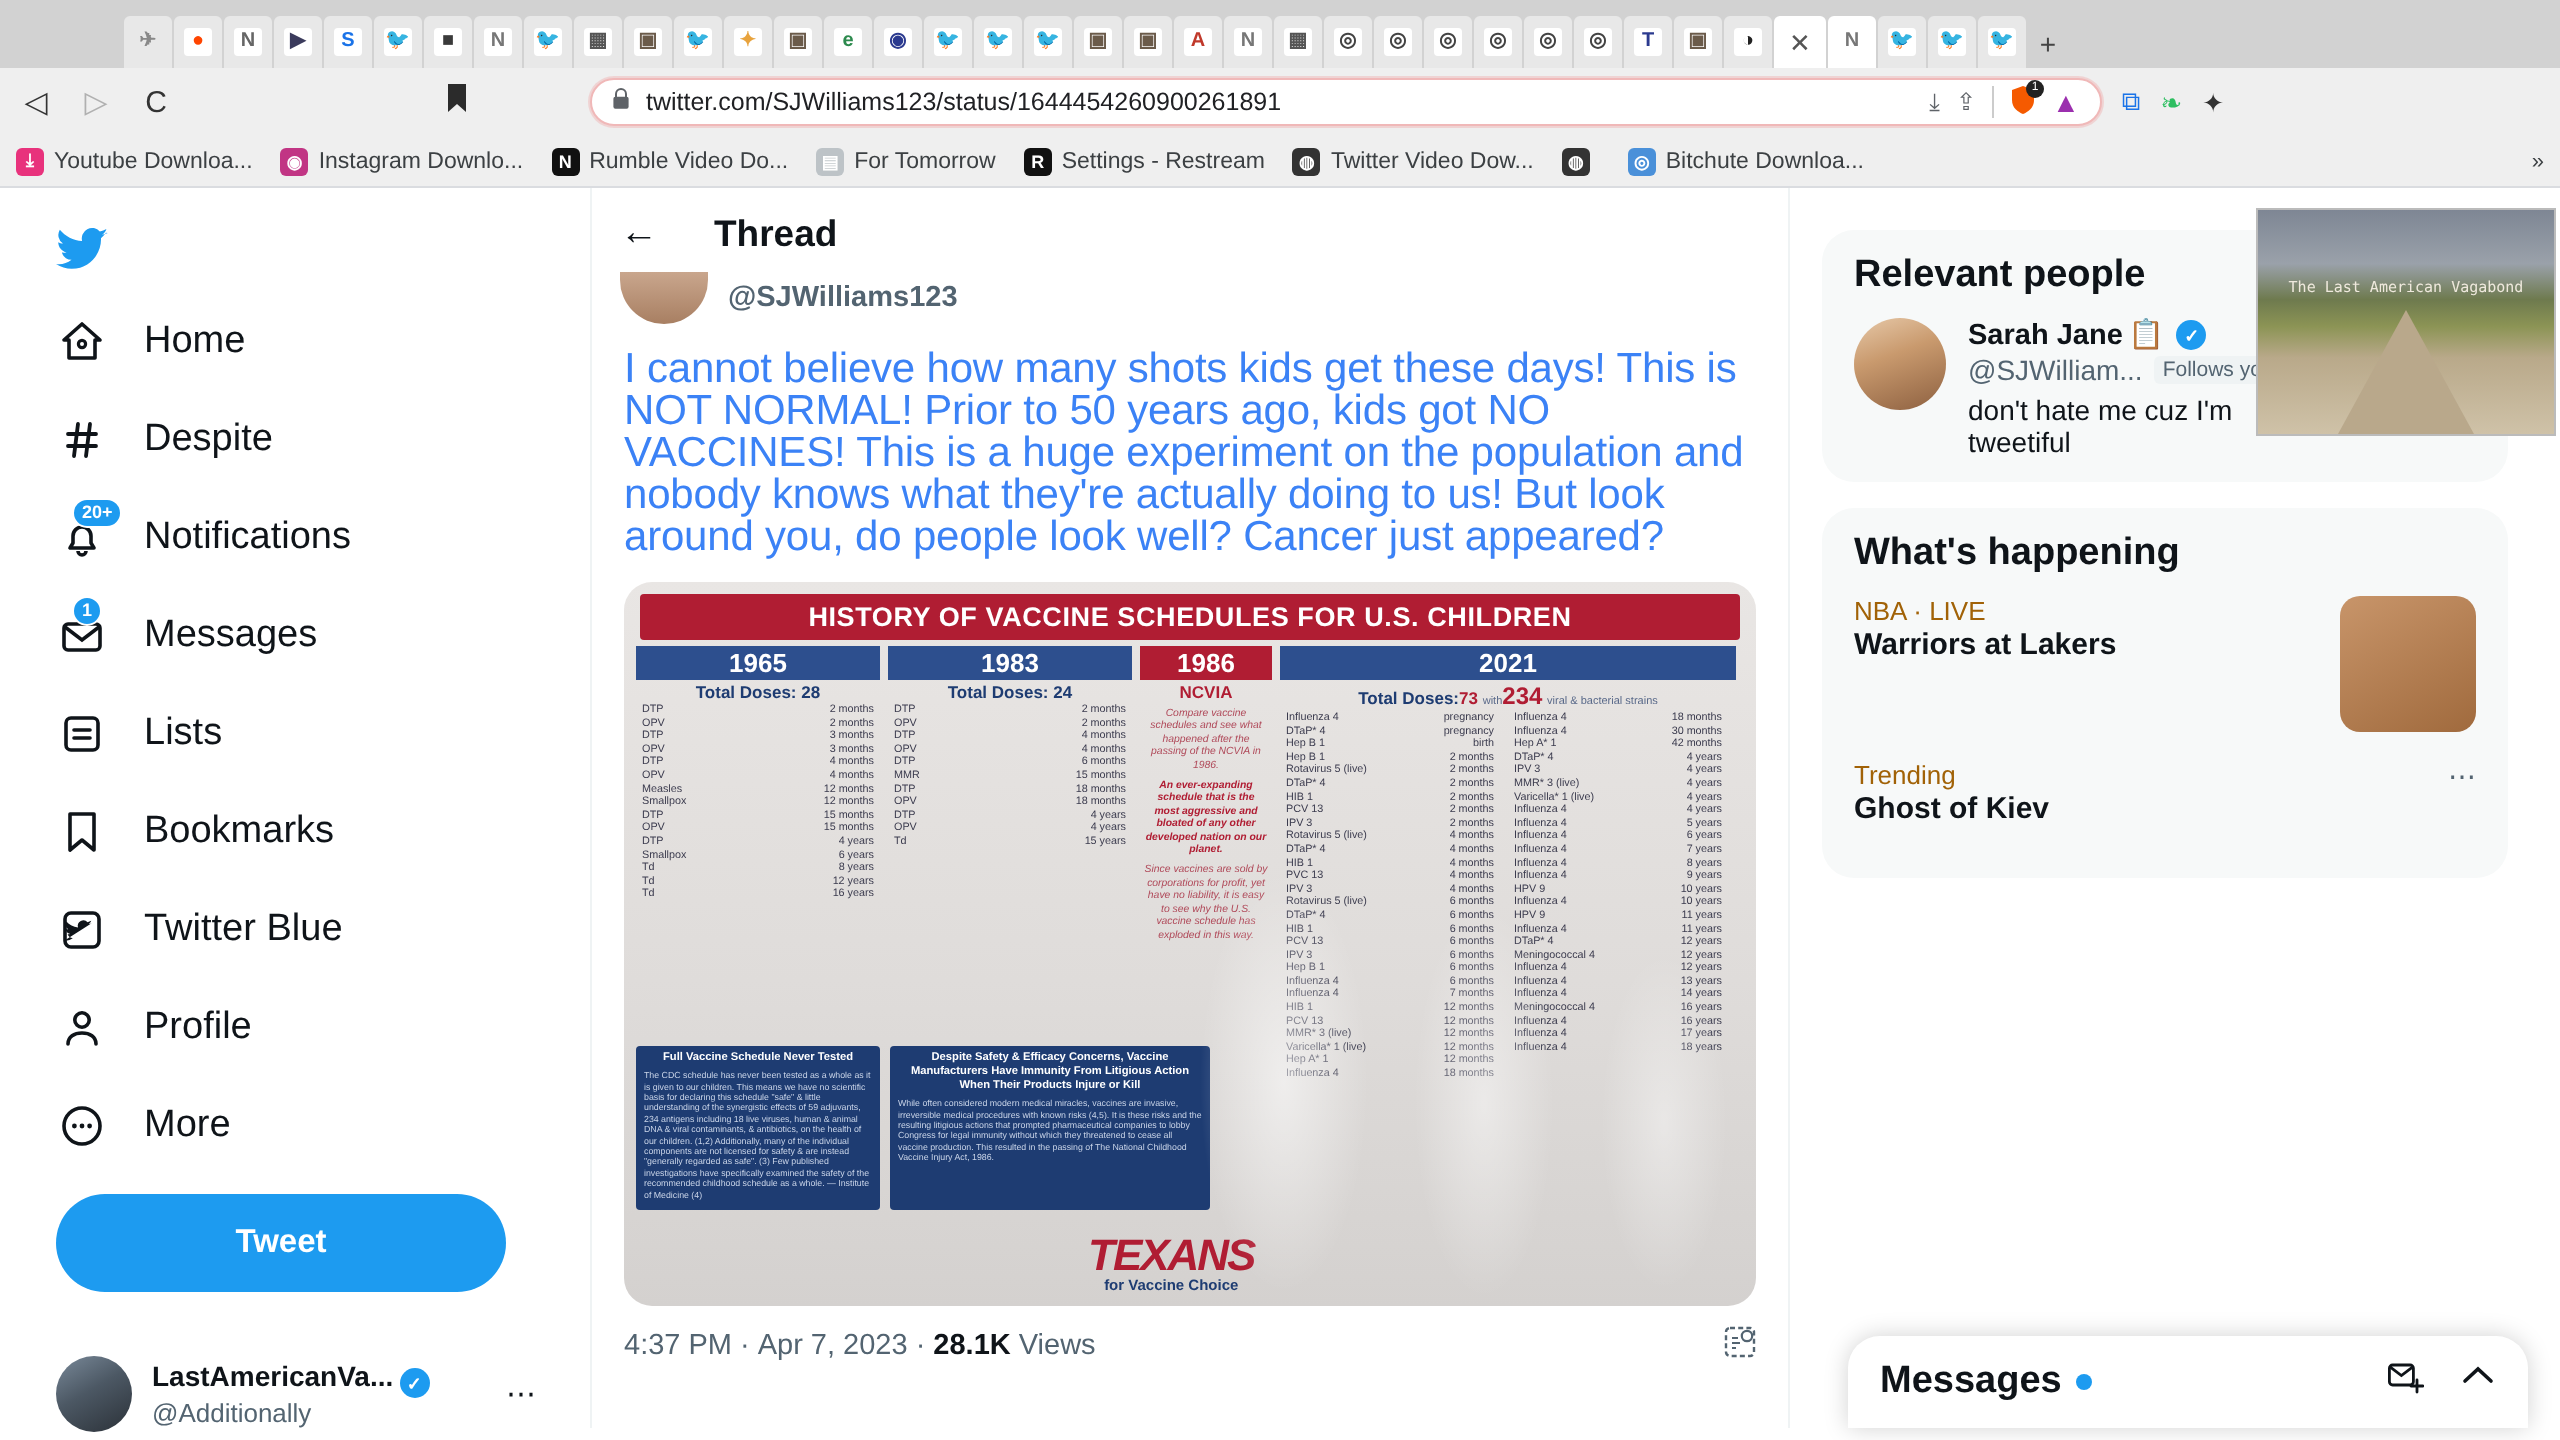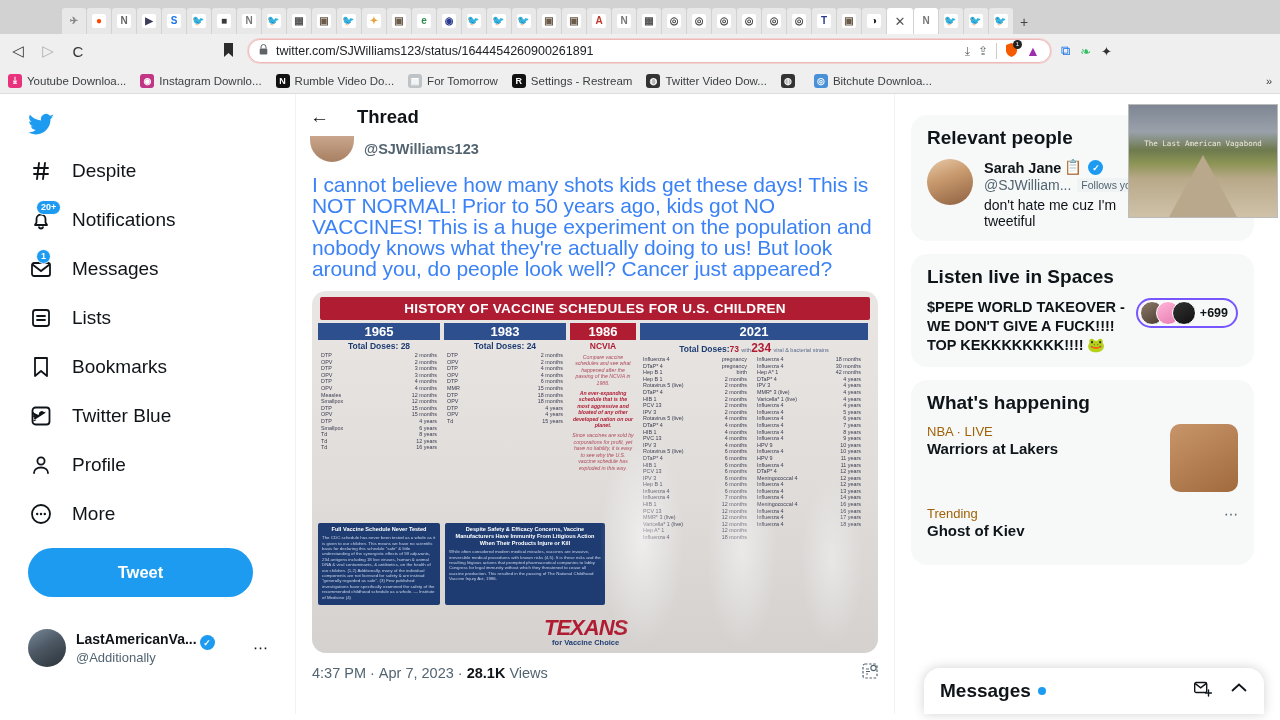--- a/index.html
+++ b/index.html
@@ -43,20 +43,21 @@
     height: 34px; background: #efefef;
     display: flex; align-items: center; padding: 0 8px; gap: 10px;
   }
   .nav-btn { font-size: 15px; color: #333; width: 20px; text-align: center; }
   .nav-btn.dim { color: #b0b0b0; }
   #omnibox {
     flex: 1; height: 24px; background: #fff;
     border: 1px solid #f0b8b8; border-radius: 12px;
     display: flex; align-items: center; padding: 0 10px; gap: 8px;
     box-shadow: 0 0 0 1px rgba(240,160,160,.35);
+    margin-left: 47px;
   }
   #omnibox .url {
     font-size: 12.5px; color: #202124; white-space: nowrap;
     overflow: hidden; flex: 1;
   }
   .omni-icon { font-size: 12px; color: #5f6368; }
   .tb-icon { font-size: 13px; }
   .vsep { width: 1px; height: 16px; background: #ccc; }
 
   #bookmarks-bar {
@@ -533,20 +534,29 @@
   <div id="sidebar">
     <div id="twitter-logo">
       <svg width="27" height="27" viewBox="0 0 24 24">
           <path fill="#1d9bf0" d="M23 4.9c-.8.4-1.7.6-2.6.8 1-.6 1.7-1.5 2-2.6-.9.5-1.9.9-2.9 1.1a4.6 4.6 0 00-7.9 4.2C7.7 8.2 4.1 6.3 1.7 3.4a4.6 4.6 0 001.4 6.2c-.8 0-1.5-.2-2.1-.6 0 2.2 1.6 4.1 3.7 4.5-.7.2-1.4.2-2.1.1a4.6 4.6 0 004.3 3.2A9.2 9.2 0 010 18.7a13 13 0 007 2.1c8.4 0 13-7 13-13v-.6c.9-.7 1.6-1.5 2.2-2.4z"></path>
         </svg>
     </div>
     <div id="nav-items">
         <div class="nav-item">
           <span class="ico">
             <svg width="24" height="24" viewBox="0 0 24 24">
+              <path d="M12 3l9 8h-2.5v9h-13v-9H3z" fill="none" stroke="#0f1419" stroke-width="1.8" stroke-linejoin="round"></path>
+              <circle cx="12" cy="13" r="1.8" fill="none" stroke="#0f1419" stroke-width="1.6"></circle>
+            </svg>
+          </span>
+          <span>Home</span>
+        </div>
+        <div class="nav-item">
+          <span class="ico">
+            <svg width="24" height="24" viewBox="0 0 24 24">
               <path d="M5 9h14M5 15h14M10 4l-2 16M16 4l-2 16" stroke="#0f1419" stroke-width="1.9" stroke-linecap="round"></path>
             </svg>
           </span>
           <span>Despite</span>
         </div>
         <div class="nav-item">
           <span class="ico">
             <svg width="24" height="24" viewBox="0 0 24 24">
               <path d="M6 17h12l-1.5-2.5V11a4.5 4.5 0 10-9 0v3.5z" fill="none" stroke="#0f1419" stroke-width="1.8" stroke-linejoin="round"></path>
               <path d="M10 18.5a2 2 0 004 0" fill="none" stroke="#0f1419" stroke-width="1.8"></path>
@@ -1058,32 +1068,20 @@
           <div id="person-sub">
             <span id="person-handle">@SJWilliam...</span>
             <span id="follows-you">Follows you</span>
           </div>
           <div id="person-bio">don't hate me cuz I'm tweetiful</div>
         </div>
         <div id="follow-btn">Follow</div>
       </div>
     </div>
 
-    <div class="rcard">
-      <h2>Listen live in Spaces</h2>
-      <div id="space-row">
-        <div id="space-title">$PEPE WORLD TAKEOVER - WE DON'T GIVE A FUCK!!!! TOP KEKKKKKKKK!!!! 🐸</div>
-        <div id="space-avatars">
-          <div class="sp-av" style="background:linear-gradient(150deg,#8c7a68,#4a3c30);"></div>
-          <div class="sp-av" style="background:linear-gradient(150deg,#ffb6d9,#e87bb0);"></div>
-          <div class="sp-av" style="background:linear-gradient(150deg,#333,#111);"></div>
-          <span id="space-count">+699</span>
-        </div>
-      </div>
-    </div>
 
     <div class="rcard">
       <h2>What's happening</h2>
       <div id="trends-container">
           <div class="trend">
             <div class="trend-l">
               <div class="trend-cat">NBA · LIVE</div>
               <div class="trend-title">Warriors at Lakers</div>
             </div>
             <div class="trend-thumb"></div>

